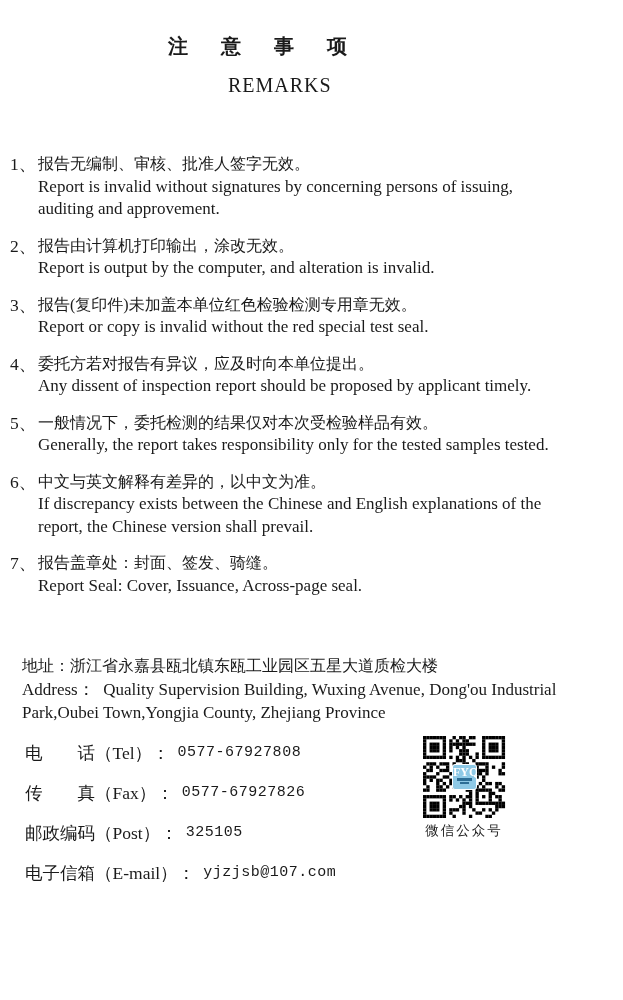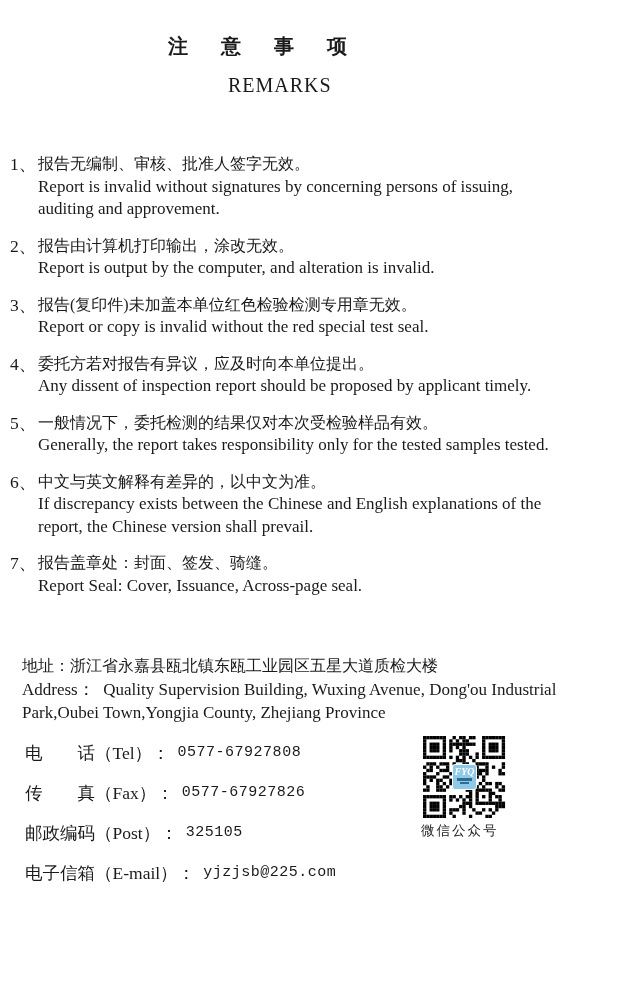--- a/index.html
+++ b/index.html
@@ -91,44 +91,43 @@
     background: #8ec9e6;
     border: 1px solid #ffffff;
     border-radius: 3px;
     box-sizing: border-box;
     text-align: center;
     overflow: hidden;
   }
   .qr-logo .logo-script {
     display: block;
     margin-top: 3px;
-    font-style: italic;
     font-weight: 700;
-    font-size: 10px;
+    font-size: 12px;
     line-height: 8px;
     color: #ffffff;
     font-family: "Liberation Serif", serif;
   }
   .qr-logo .logo-sub {
     display: block;
     margin: 2px auto 0;
     width: 15px;
     height: 3px;
     background: #2d6e96;
   }
   .qr-logo .logo-sub2 {
     display: block;
     margin: 1px auto 0;
     width: 9px;
     height: 2px;
     background: #2d6e96;
   }
   .qr-caption {
     margin-top: 4px;
-    text-align: left;
+    text-align: center;
     font-size: 13.5px;
     letter-spacing: 2px;
     white-space: pre;
   }
 </style>
 </head>
 <body>
 
 <div class="page">
 
@@ -211,21 +210,21 @@
     <div class="contact-row">
       <span class="contact-label">传　　真（Fax）：</span>
       <span class="contact-value">0577-67927826</span>
     </div>
     <div class="contact-row">
       <span class="contact-label">邮政编码（Post）：</span>
       <span class="contact-value">325105</span>
     </div>
     <div class="contact-row">
       <span class="contact-label">电子信箱（E-mail）：</span>
-      <span class="contact-value">yjzjsb@225.com</span>
+      <span class="contact-value">yjzjsb@107.com</span>
     </div>
   </div>
 
   <div class="qr-block">
     <div class="qr-canvas">
       <svg id="qr-svg" width="86" height="82" viewBox="0 0 25 25" xmlns="http://www.w3.org/2000/svg">
           <rect x="0" y="0" width="1.02" height="1.02" fill="#000"></rect>
           <rect x="1" y="0" width="1.02" height="1.02" fill="#000"></rect>
           <rect x="2" y="0" width="1.02" height="1.02" fill="#000"></rect>
           <rect x="3" y="0" width="1.02" height="1.02" fill="#000"></rect>

